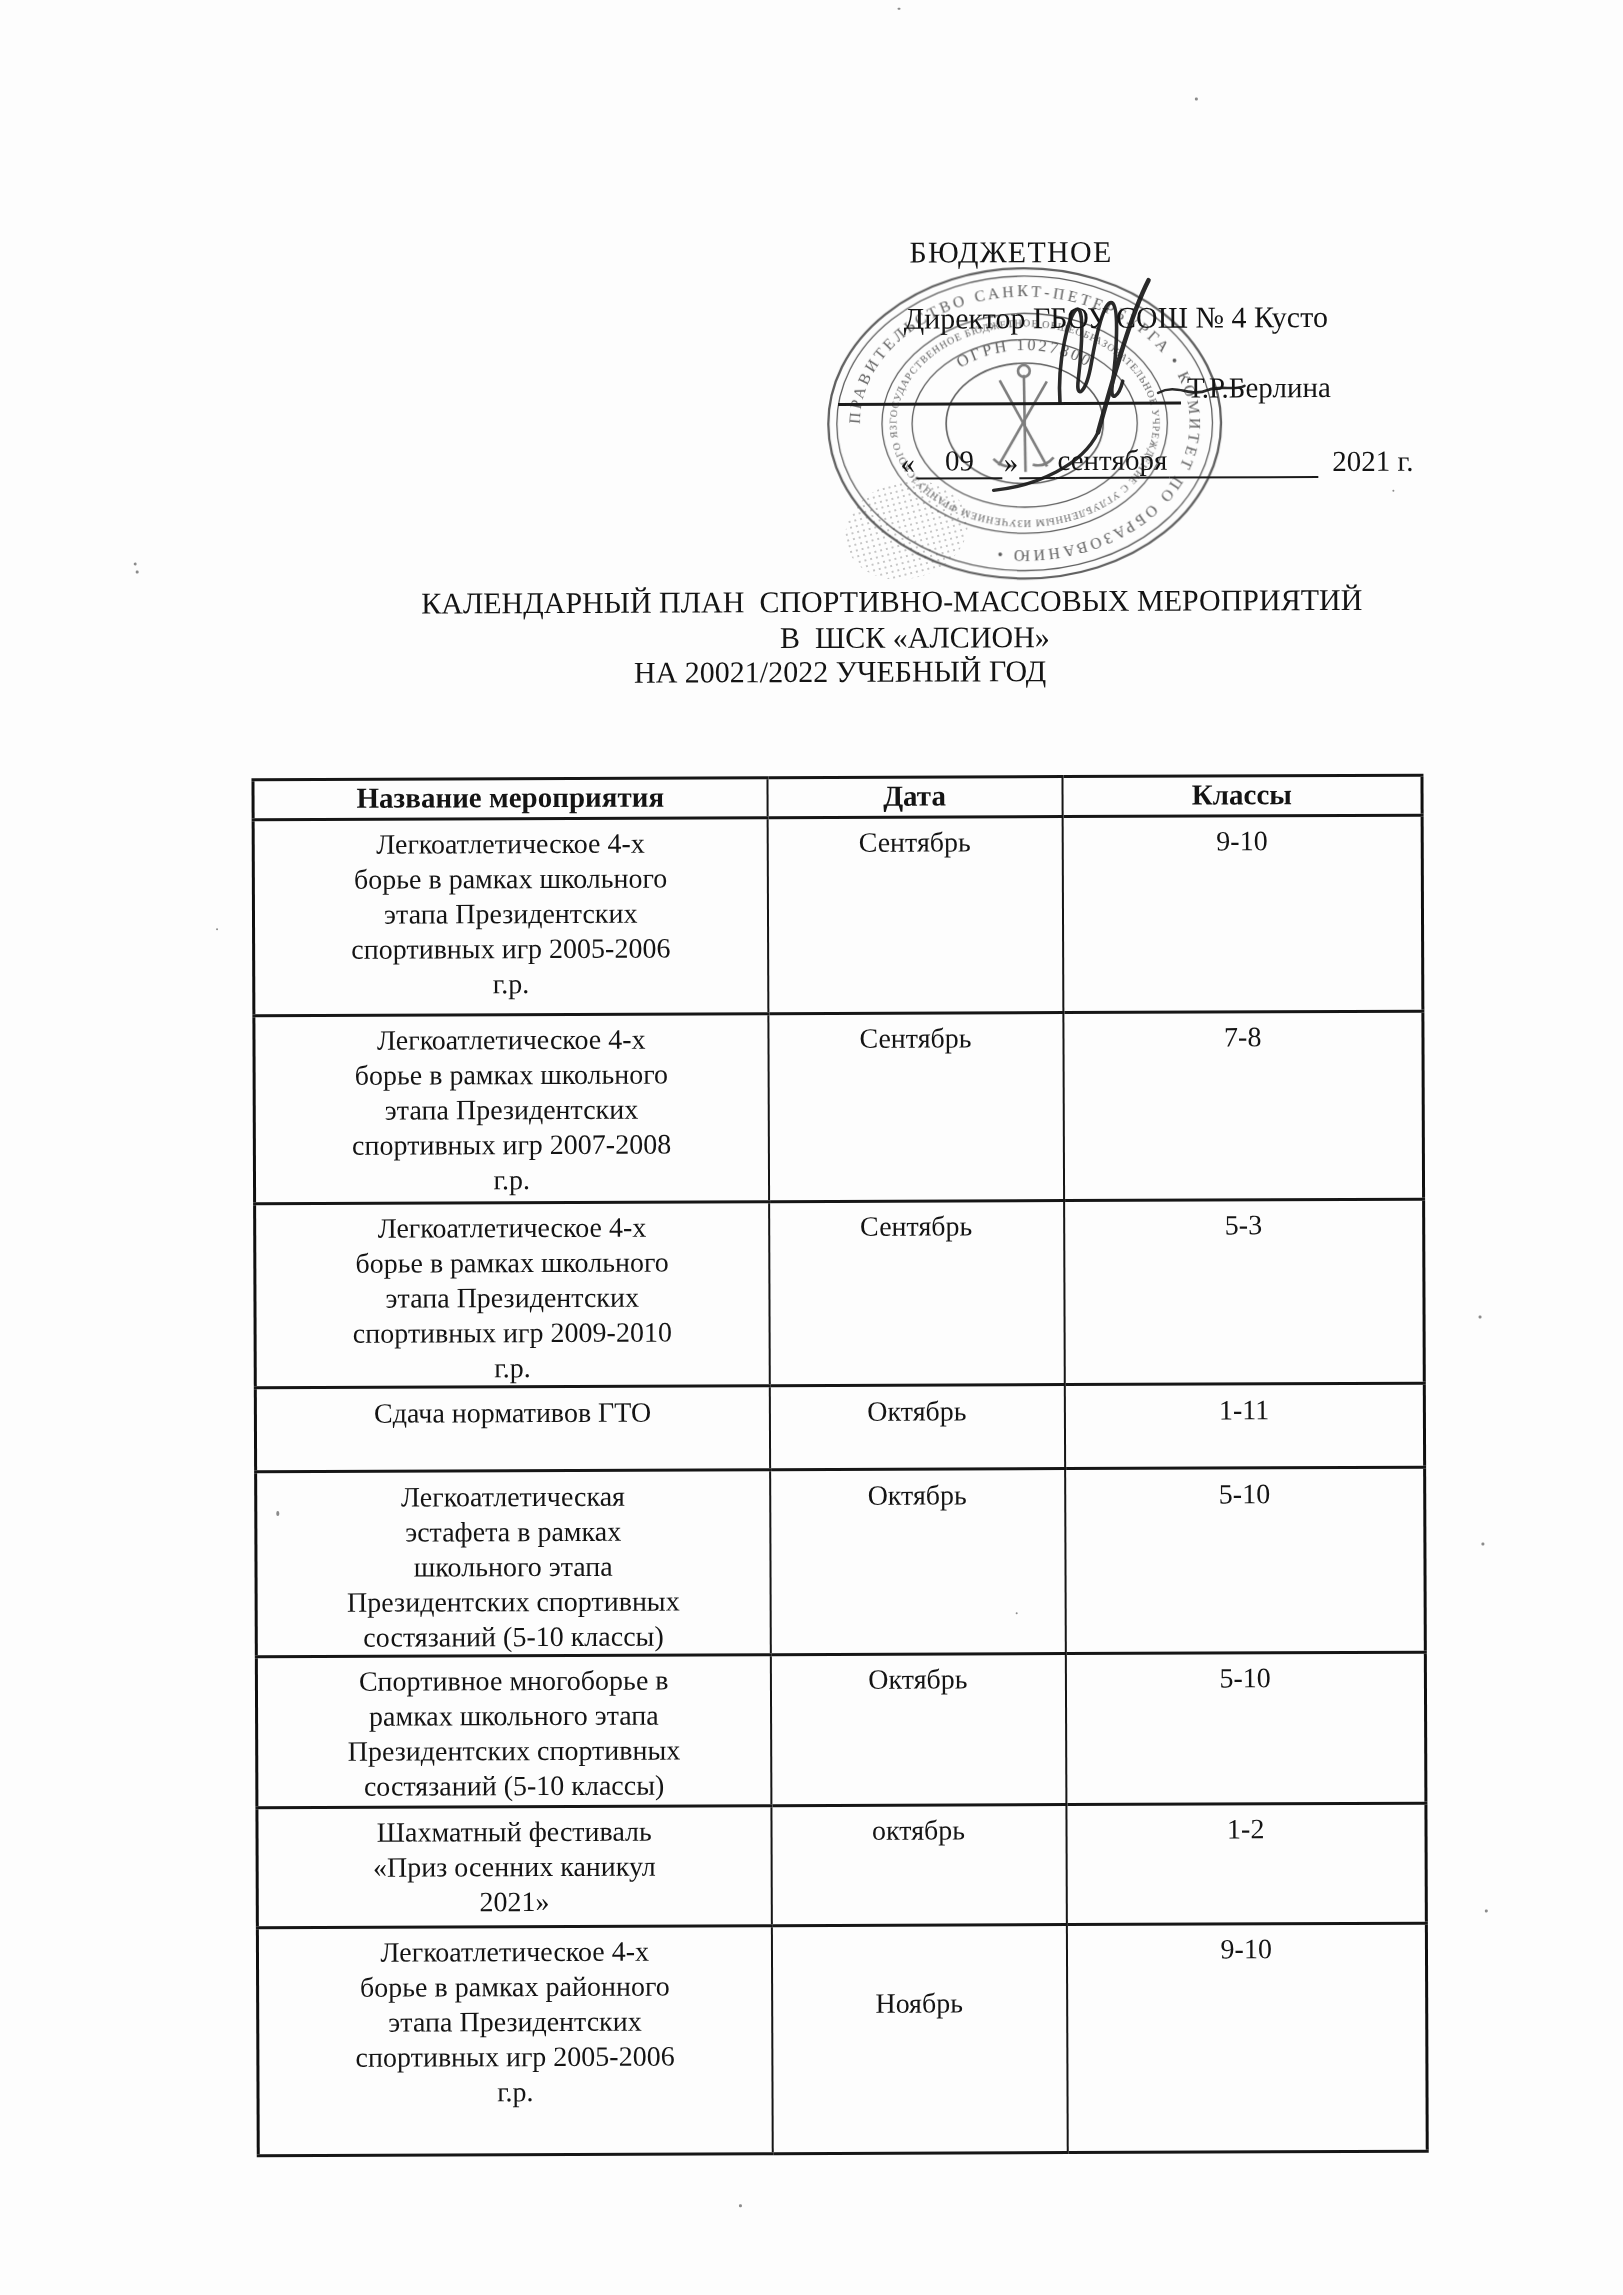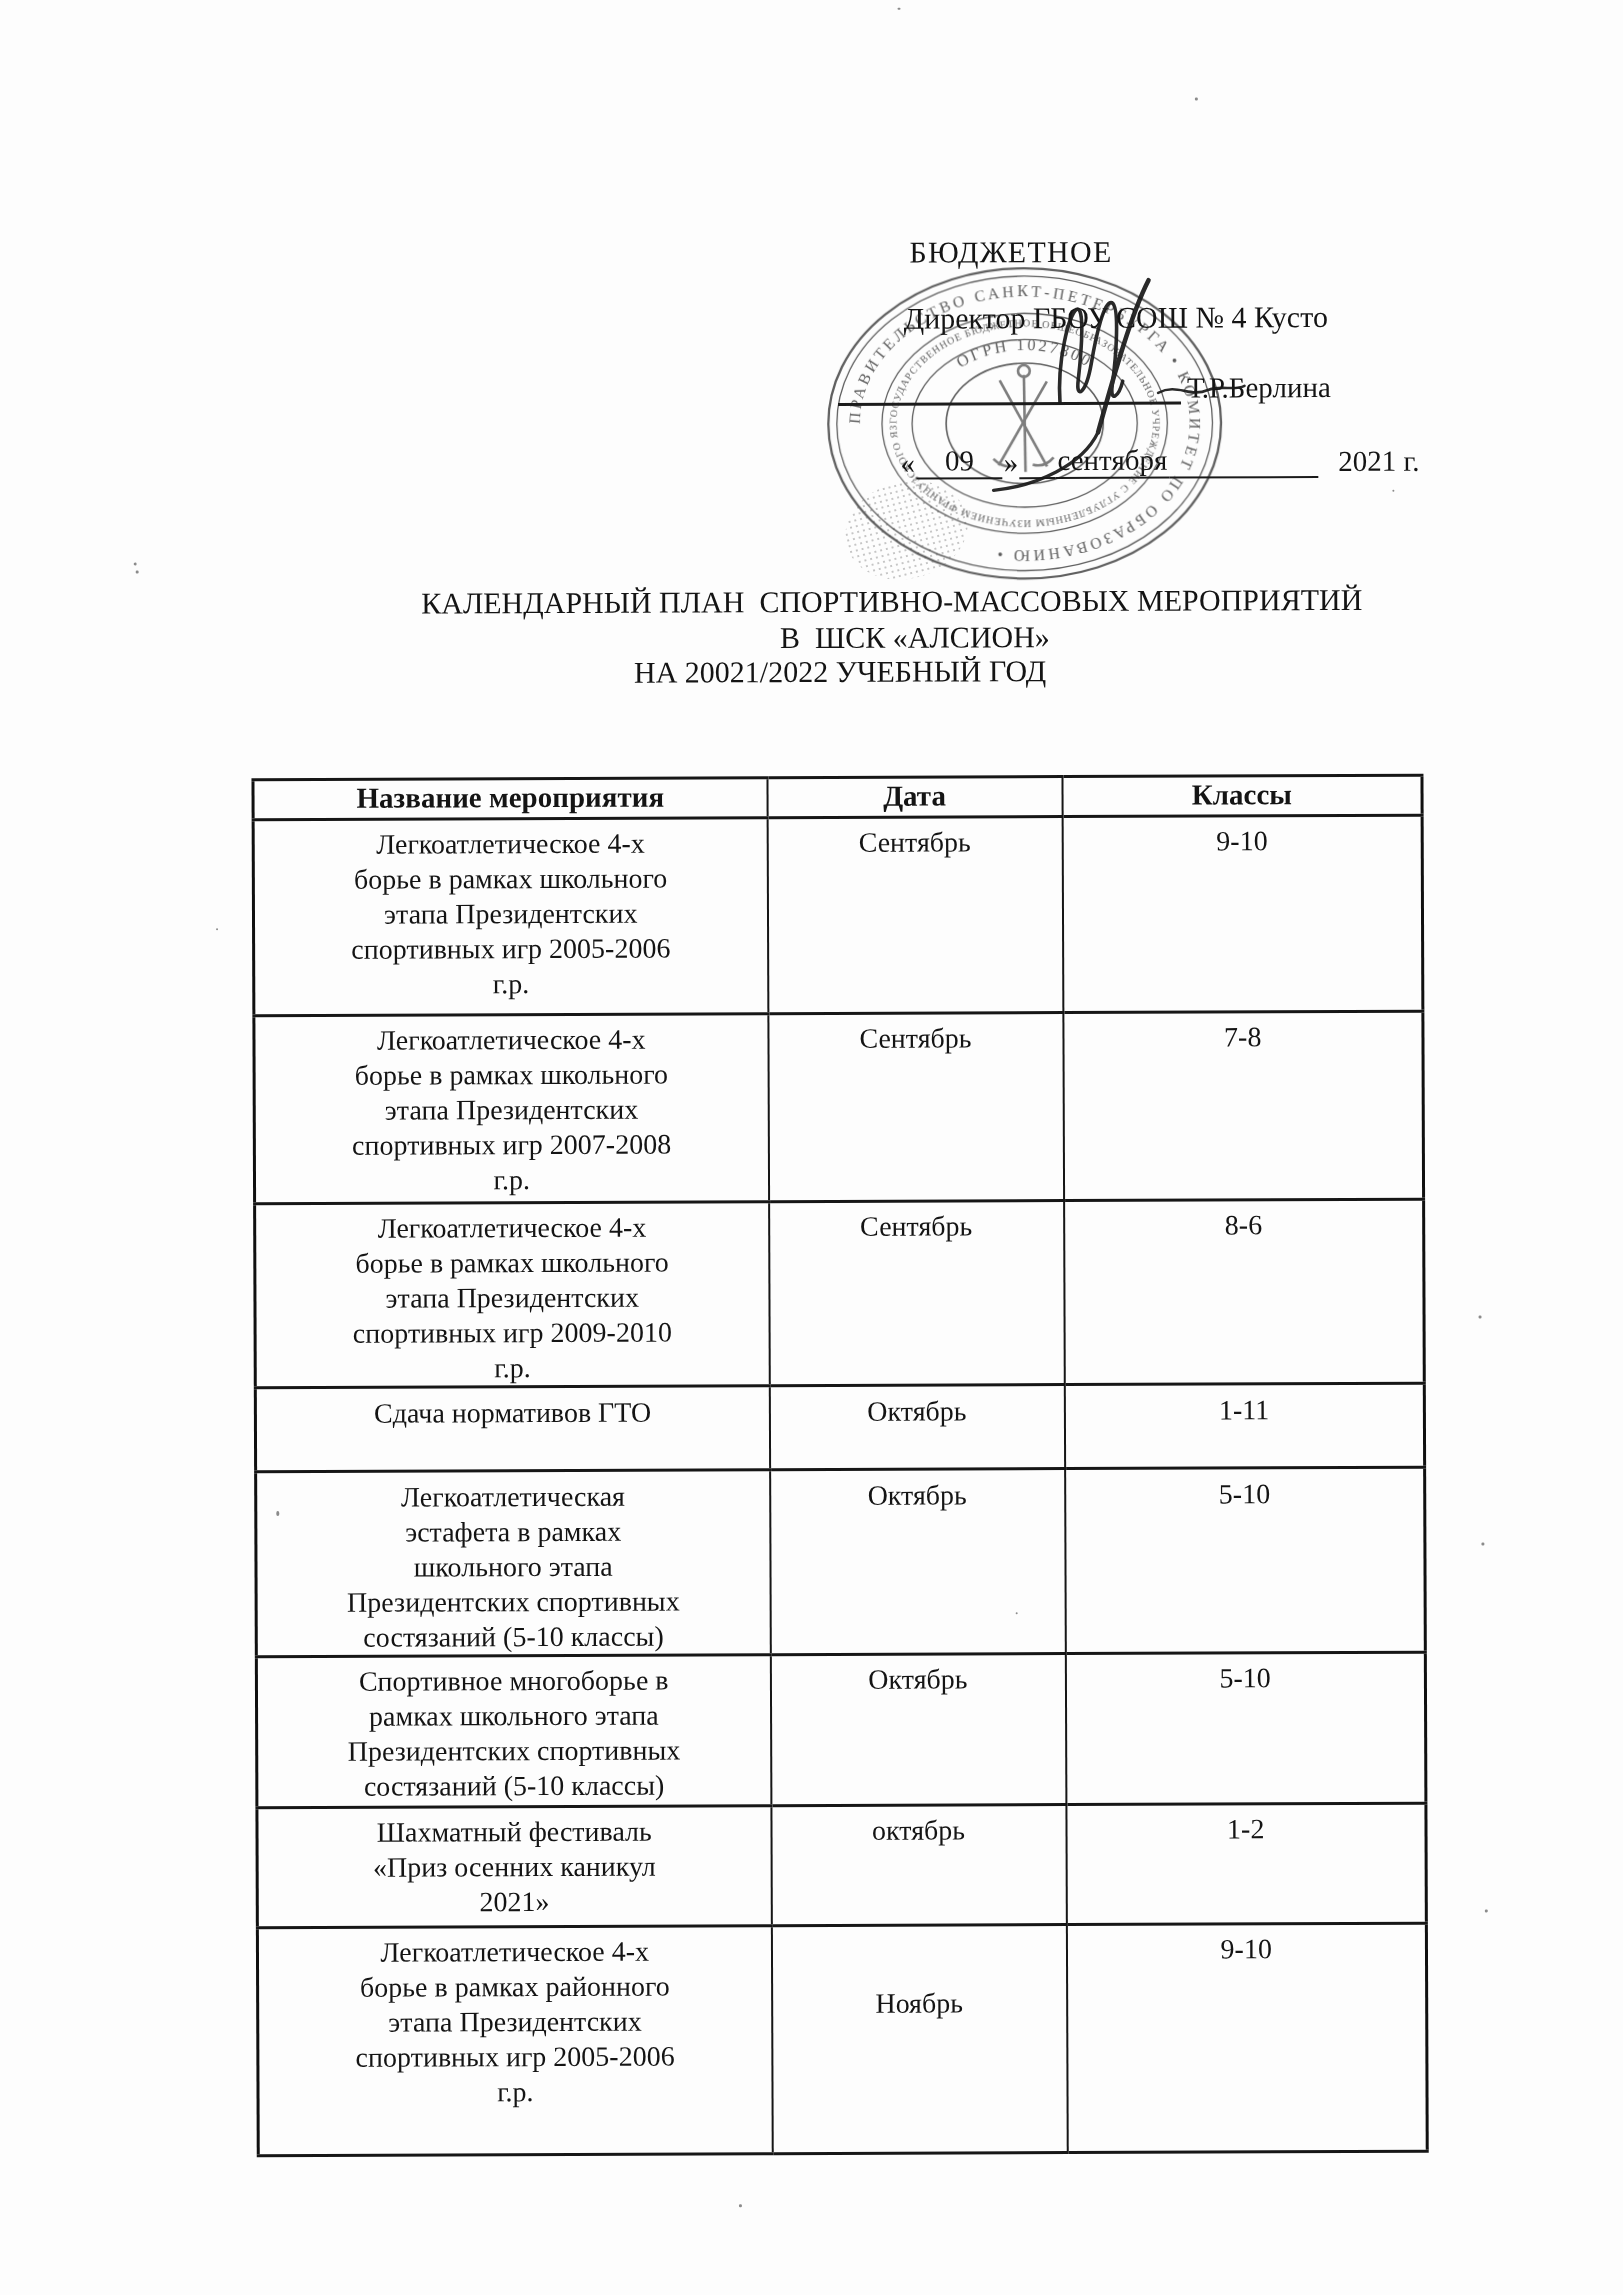--- a/index.html
+++ b/index.html
@@ -12,21 +12,21 @@
   .director{position:absolute;left:906px;top:302px;font-size:30px;white-space:pre;}
   .sigline{position:absolute;left:840px;top:403px;width:343px;height:2.6px;background:#1c1c1c;}
   .dname{position:absolute;left:1189px;top:373px;font-size:29px;white-space:pre;}
   .dateline{position:absolute;left:901px;top:446px;height:34px;font-size:29px;display:flex;align-items:flex-end;}
   .dateline .q{padding:0 1.3px;}
   .useg{display:inline-block;border-bottom:2px solid #1a1a1a;text-align:center;font-size:29px;}
   .u1{width:86px;}
   .u2{width:36px;}
   .u3{width:149px;}
   .mon{border-bottom:2px solid #1a1a1a;padding:0 2px;}
-  .yr{margin-left:20px;white-space:pre;}
+  .yr{margin-left:14px;white-space:pre;}
 
   
   .title{position:absolute;width:1126px;font-size:30px;text-align:center;white-space:pre;}
   .t1{left:330px;top:585px;}
   .t2{left:353px;top:621px;}
   .t3{left:278px;top:655px;}
 
   
   table.cal{position:absolute;left:252px;top:776px;width:1168px;border-collapse:collapse;table-layout:fixed;}
   .cal th,.cal td{border:2px solid #161616;border-top-width:3.3px;border-bottom-width:3.3px;}
@@ -140,21 +140,21 @@
       <td>Сентябрь</td>
       <td>7-8</td>
     </tr>
     <tr style="height:179px">
       <td class="cell-name">Легкоатлетическое 4-х
 борье в рамках школьного
 этапа Президентских
 спортивных игр 2009-2010
 г.р.</td>
       <td>Сентябрь</td>
-      <td>8-6</td>
+      <td>5-3</td>
     </tr>
     <tr style="height:84px">
       <td class="cell-name">Сдача нормативов ГТО</td>
       <td>Октябрь</td>
       <td>1-11</td>
     </tr>
     <tr style="height:175px">
       <td class="cell-name">Легкоатлетическая
 эстафета в рамках
 школьного этапа

